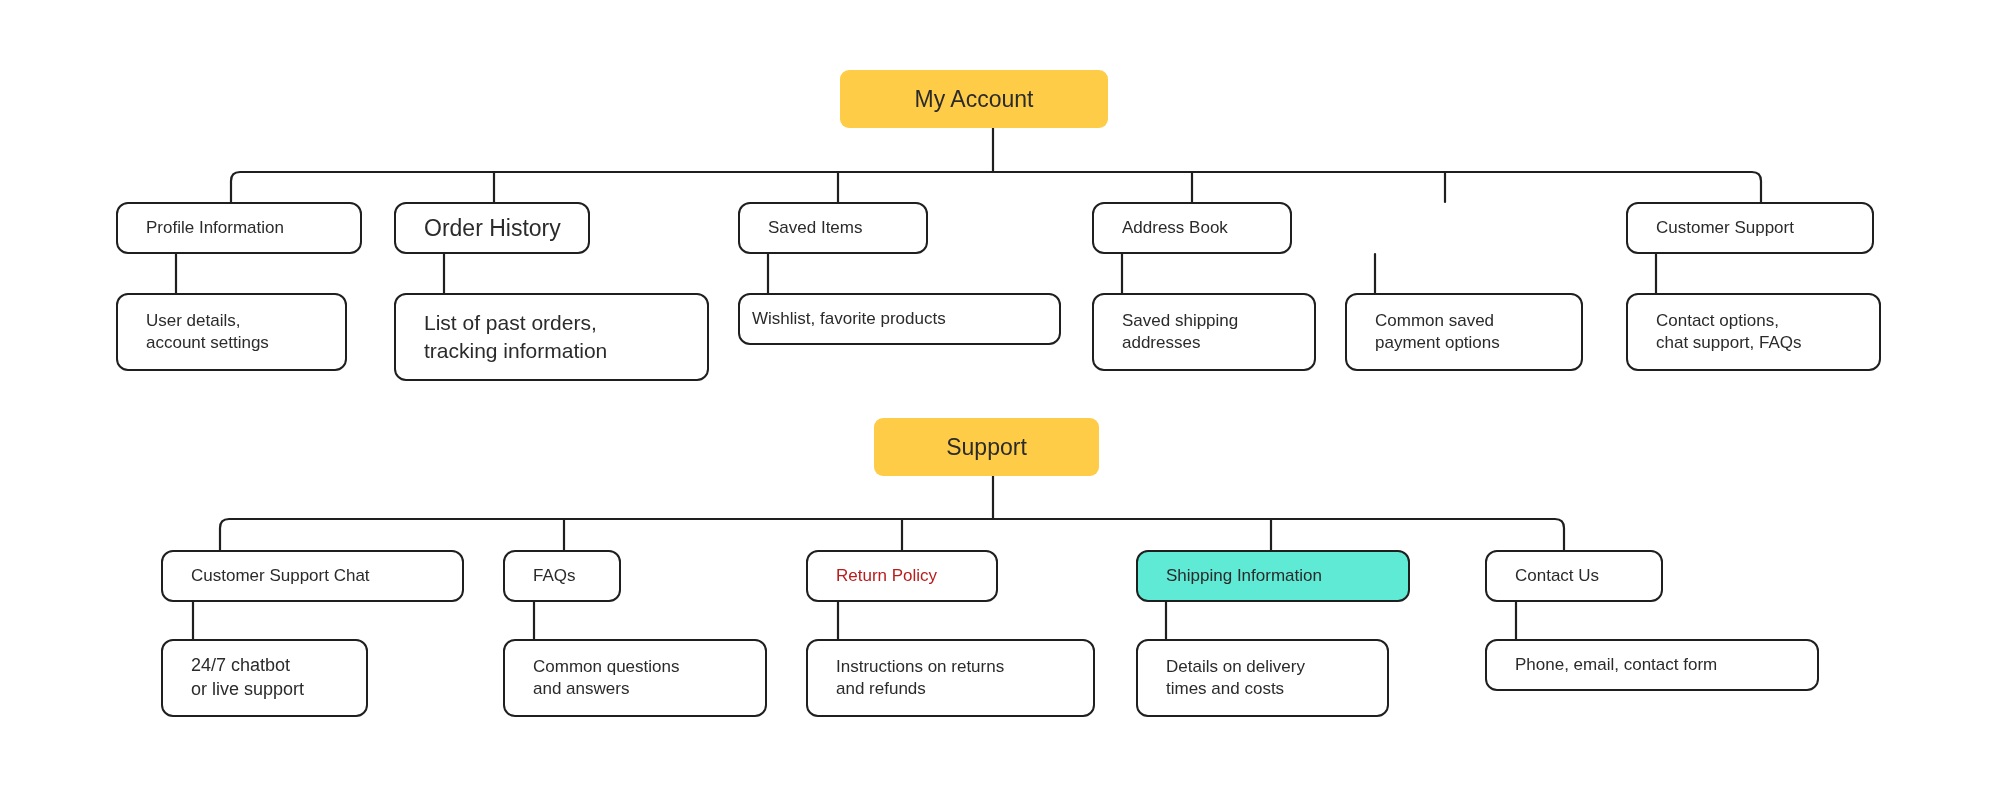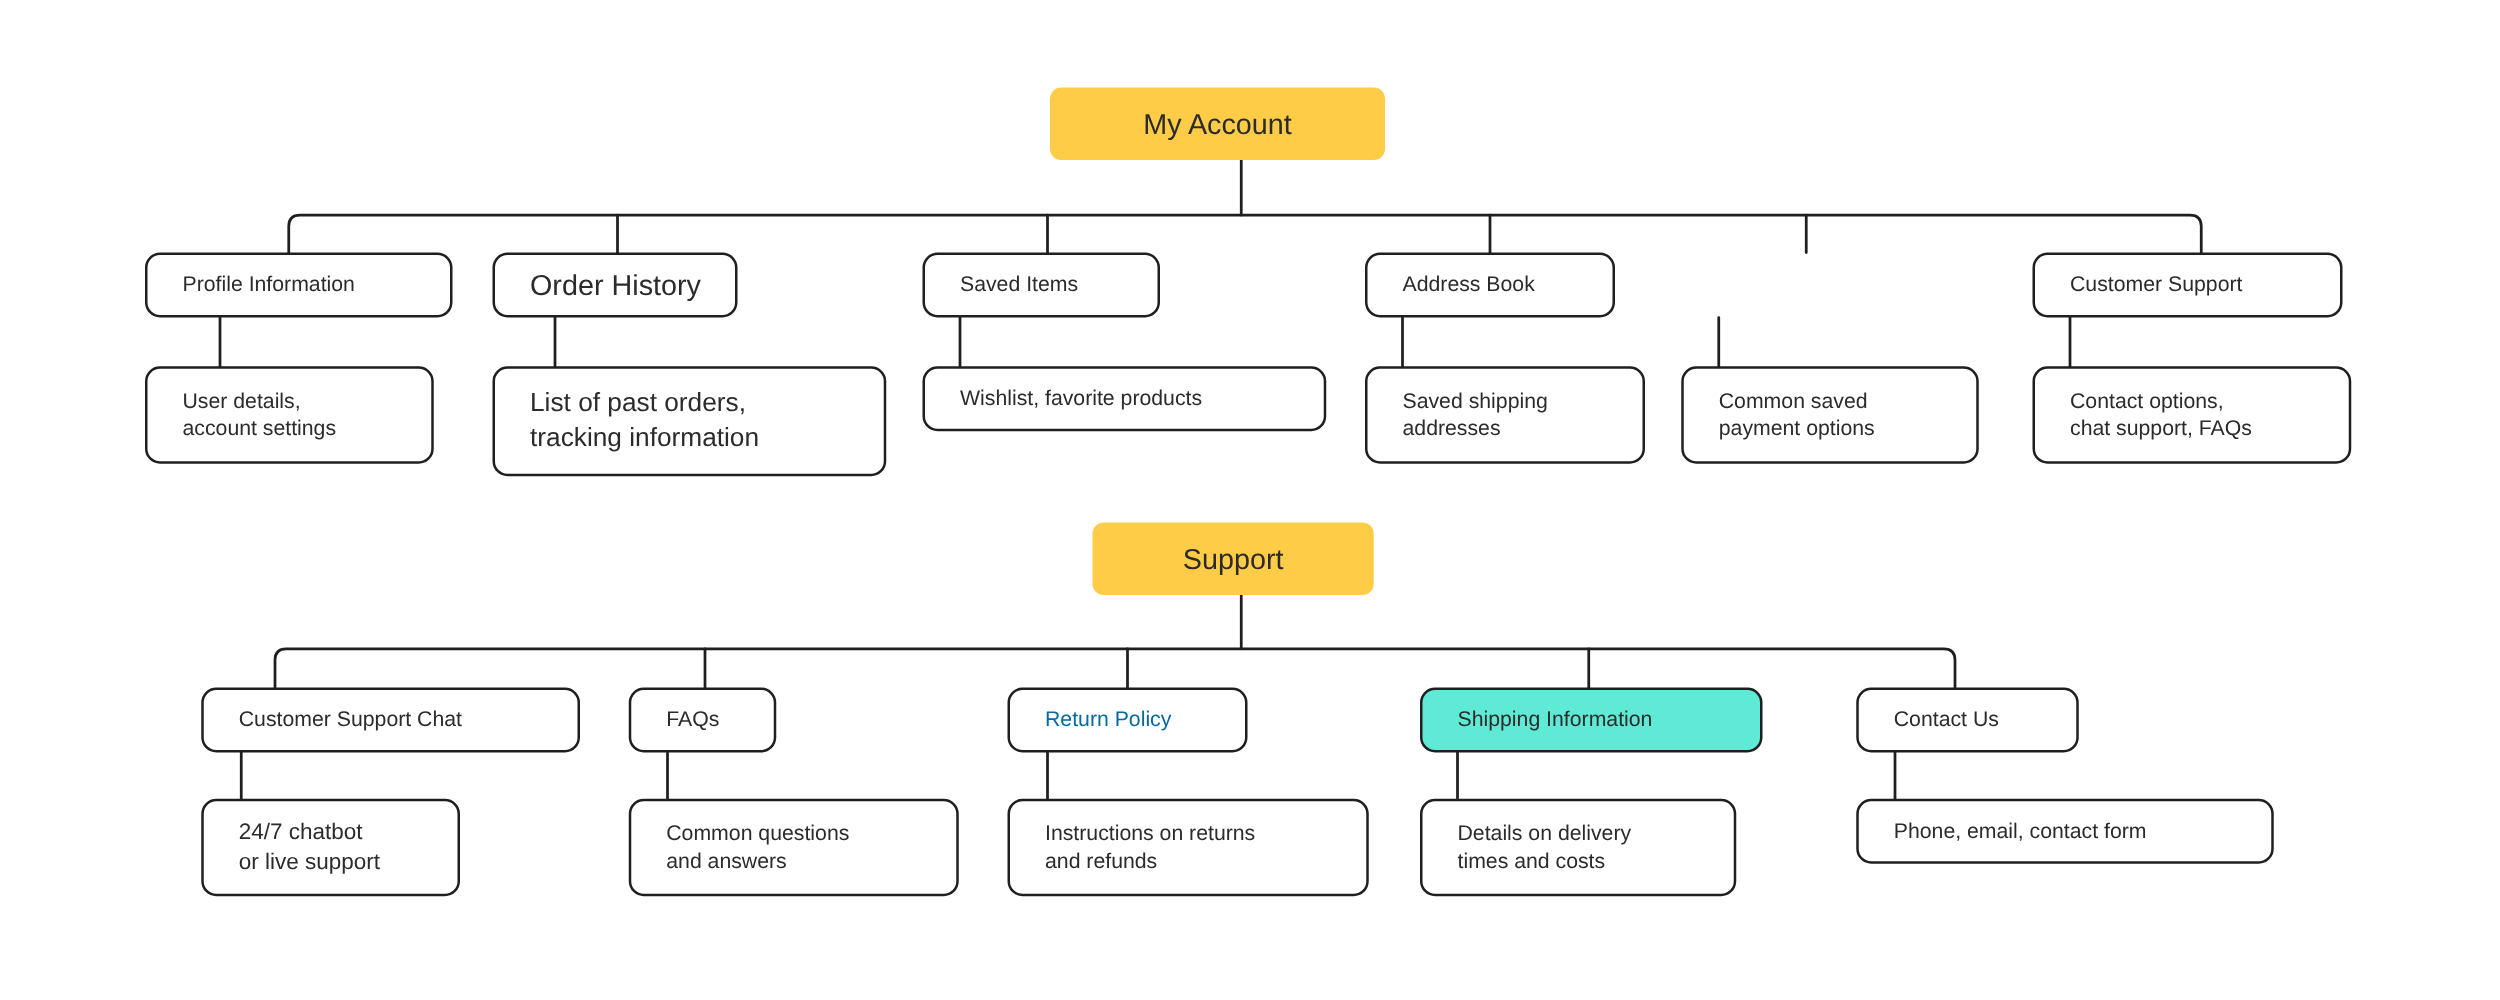--- a/index.html
+++ b/index.html
@@ -82,37 +82,37 @@
       <path d="M 1516 602 L 1516 639" fill="none" stroke="#1f1f1f" stroke-width="2.2" stroke-linecap="round" stroke-linejoin="round"></path>
     </svg>
 <div class="node root" style="left: 840px; top: 70px; width: 268px; height: 58px; font-size: 23px; background: rgb(255, 204, 71); color: rgb(43, 43, 43);"><span class="node-label">My Account</span></div>
     <div class="node" style="left: 116px; top: 202px; width: 246px; height: 52px; font-size: 17px; background: rgb(255, 255, 255); border-color: rgb(31, 31, 31); padding-left: 28px; padding-right: 14px; color: rgb(43, 43, 43);"><span class="node-label">Profile Information</span></div>
     <div class="node" style="left: 116px; top: 293px; width: 231px; height: 78px; font-size: 17px; background: rgb(255, 255, 255); border-color: rgb(31, 31, 31); padding-left: 28px; padding-right: 14px; color: rgb(43, 43, 43);"><span class="node-label">User details,
 account settings</span></div>
     <div class="node" style="left: 394px; top: 202px; width: 196px; height: 52px; font-size: 23px; background: rgb(255, 255, 255); border-color: rgb(31, 31, 31); padding-left: 28px; padding-right: 14px; color: rgb(43, 43, 43);"><span class="node-label">Order History</span></div>
     <div class="node" style="left: 394px; top: 293px; width: 315px; height: 88px; font-size: 21px; background: rgb(255, 255, 255); border-color: rgb(31, 31, 31); padding-left: 28px; padding-right: 14px; color: rgb(43, 43, 43);"><span class="node-label">List of past orders,
 tracking information</span></div>
     <div class="node" style="left: 738px; top: 202px; width: 190px; height: 52px; font-size: 17px; background: rgb(255, 255, 255); border-color: rgb(31, 31, 31); padding-left: 28px; padding-right: 14px; color: rgb(43, 43, 43);"><span class="node-label">Saved Items</span></div>
-    <div class="node" style="left: 738px; top: 293px; width: 323px; height: 52px; font-size: 17px; background: rgb(255, 255, 255); border-color: rgb(31, 31, 31); padding-left: 28px; padding-right: 14px; color: rgb(43, 43, 43);"><span class="node-label">Wishlist, favorite products</span></div>
+    <div class="node" style="left: 738px; top: 293px; width: 323px; height: 52px; font-size: 17px; background: rgb(255, 255, 255); border-color: rgb(31, 31, 31); padding-left: 12px; padding-right: 14px; color: rgb(43, 43, 43);"><span class="node-label">Wishlist, favorite products</span></div>
     <div class="node" style="left: 1092px; top: 202px; width: 200px; height: 52px; font-size: 17px; background: rgb(255, 255, 255); border-color: rgb(31, 31, 31); padding-left: 28px; padding-right: 14px; color: rgb(43, 43, 43);"><span class="node-label">Address Book</span></div>
     <div class="node" style="left: 1092px; top: 293px; width: 224px; height: 78px; font-size: 17px; background: rgb(255, 255, 255); border-color: rgb(31, 31, 31); padding-left: 28px; padding-right: 14px; color: rgb(43, 43, 43);"><span class="node-label">Saved shipping
 addresses</span></div>
     <div class="node" style="left: 1345px; top: 293px; width: 238px; height: 78px; font-size: 17px; background: rgb(255, 255, 255); border-color: rgb(31, 31, 31); padding-left: 28px; padding-right: 14px; color: rgb(43, 43, 43);"><span class="node-label">Common saved
 payment options</span></div>
     <div class="node" style="left: 1626px; top: 202px; width: 248px; height: 52px; font-size: 17px; background: rgb(255, 255, 255); border-color: rgb(31, 31, 31); padding-left: 28px; padding-right: 14px; color: rgb(43, 43, 43);"><span class="node-label">Customer Support</span></div>
     <div class="node" style="left: 1626px; top: 293px; width: 255px; height: 78px; font-size: 17px; background: rgb(255, 255, 255); border-color: rgb(31, 31, 31); padding-left: 28px; padding-right: 14px; color: rgb(43, 43, 43);"><span class="node-label">Contact options,
 chat support, FAQs</span></div>
     <div class="node root" style="left: 874px; top: 418px; width: 225px; height: 58px; font-size: 23px; background: rgb(255, 204, 71); color: rgb(43, 43, 43);"><span class="node-label">Support</span></div>
     <div class="node" style="left: 161px; top: 550px; width: 303px; height: 52px; font-size: 17px; background: rgb(255, 255, 255); border-color: rgb(31, 31, 31); padding-left: 28px; padding-right: 14px; color: rgb(43, 43, 43);"><span class="node-label">Customer Support Chat</span></div>
     <div class="node" style="left: 161px; top: 639px; width: 207px; height: 78px; font-size: 18px; background: rgb(255, 255, 255); border-color: rgb(31, 31, 31); padding-left: 28px; padding-right: 14px; color: rgb(43, 43, 43);"><span class="node-label">24/7 chatbot
 or live support</span></div>
     <div class="node" style="left: 503px; top: 550px; width: 118px; height: 52px; font-size: 17px; background: rgb(255, 255, 255); border-color: rgb(31, 31, 31); padding-left: 28px; padding-right: 14px; color: rgb(43, 43, 43);"><span class="node-label">FAQs</span></div>
     <div class="node" style="left: 503px; top: 639px; width: 264px; height: 78px; font-size: 17px; background: rgb(255, 255, 255); border-color: rgb(31, 31, 31); padding-left: 28px; padding-right: 14px; color: rgb(43, 43, 43);"><span class="node-label">Common questions
 and answers</span></div>
-    <div class="node" style="left: 806px; top: 550px; width: 192px; height: 52px; font-size: 17px; background: rgb(255, 255, 255); border-color: rgb(31, 31, 31); padding-left: 28px; padding-right: 26px; color: #0369a1;"><span class="node-label">Return Policy</span></div>
+    <div class="node" style="left: 806px; top: 550px; width: 192px; height: 52px; font-size: 17px; background: rgb(255, 255, 255); border-color: rgb(31, 31, 31); padding-left: 28px; padding-right: 26px; color: #b91c1c;"><span class="node-label">Return Policy</span></div>
     <div class="node" style="left: 806px; top: 639px; width: 289px; height: 78px; font-size: 17px; background: rgb(255, 255, 255); border-color: rgb(31, 31, 31); padding-left: 28px; padding-right: 14px; color: rgb(43, 43, 43);"><span class="node-label">Instructions on returns
 and refunds</span></div>
     <div class="node" style="left: 1136px; top: 550px; width: 274px; height: 52px; font-size: 17px; background: #5eead4; border-color: rgb(31, 31, 31); padding-left: 28px; padding-right: 14px; color: rgb(43, 43, 43);"><span class="node-label">Shipping Information</span></div>
     <div class="node" style="left: 1136px; top: 639px; width: 253px; height: 78px; font-size: 17px; background: rgb(255, 255, 255); border-color: rgb(31, 31, 31); padding-left: 28px; padding-right: 14px; color: rgb(43, 43, 43);"><span class="node-label">Details on delivery
 times and costs</span></div>
     <div class="node" style="left: 1485px; top: 550px; width: 178px; height: 52px; font-size: 17px; background: rgb(255, 255, 255); border-color: rgb(31, 31, 31); padding-left: 28px; padding-right: 14px; color: rgb(43, 43, 43);"><span class="node-label">Contact Us</span></div>
     <div class="node" style="left: 1485px; top: 639px; width: 334px; height: 52px; font-size: 17px; background: rgb(255, 255, 255); border-color: rgb(31, 31, 31); padding-left: 28px; padding-right: 14px; color: rgb(43, 43, 43);"><span class="node-label">Phone, email, contact form</span></div>
   </div>
 
 </body></html>

